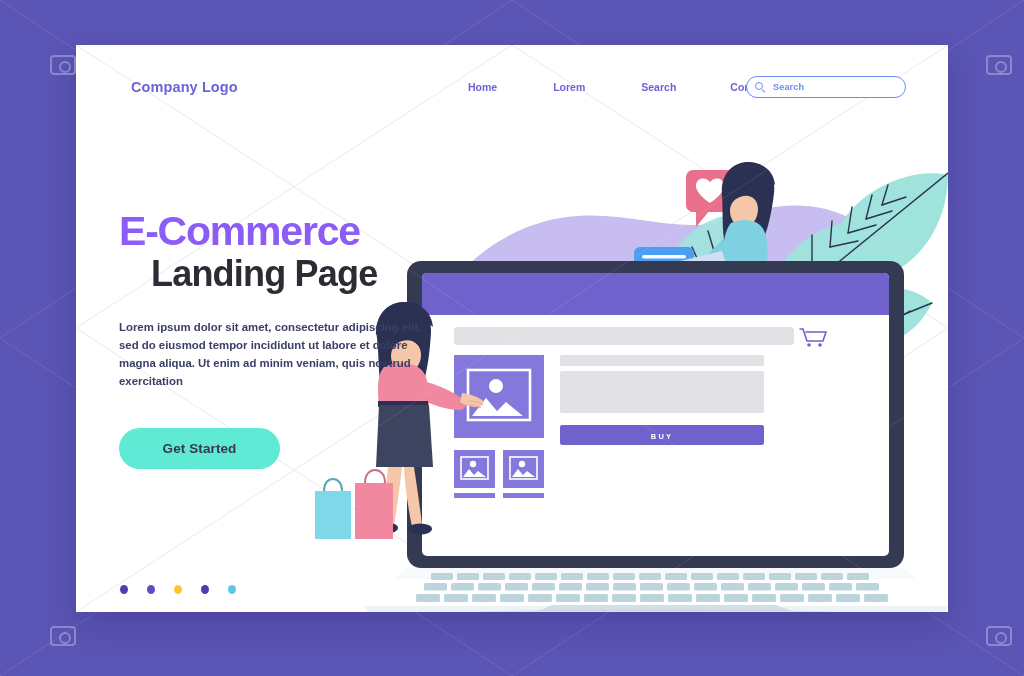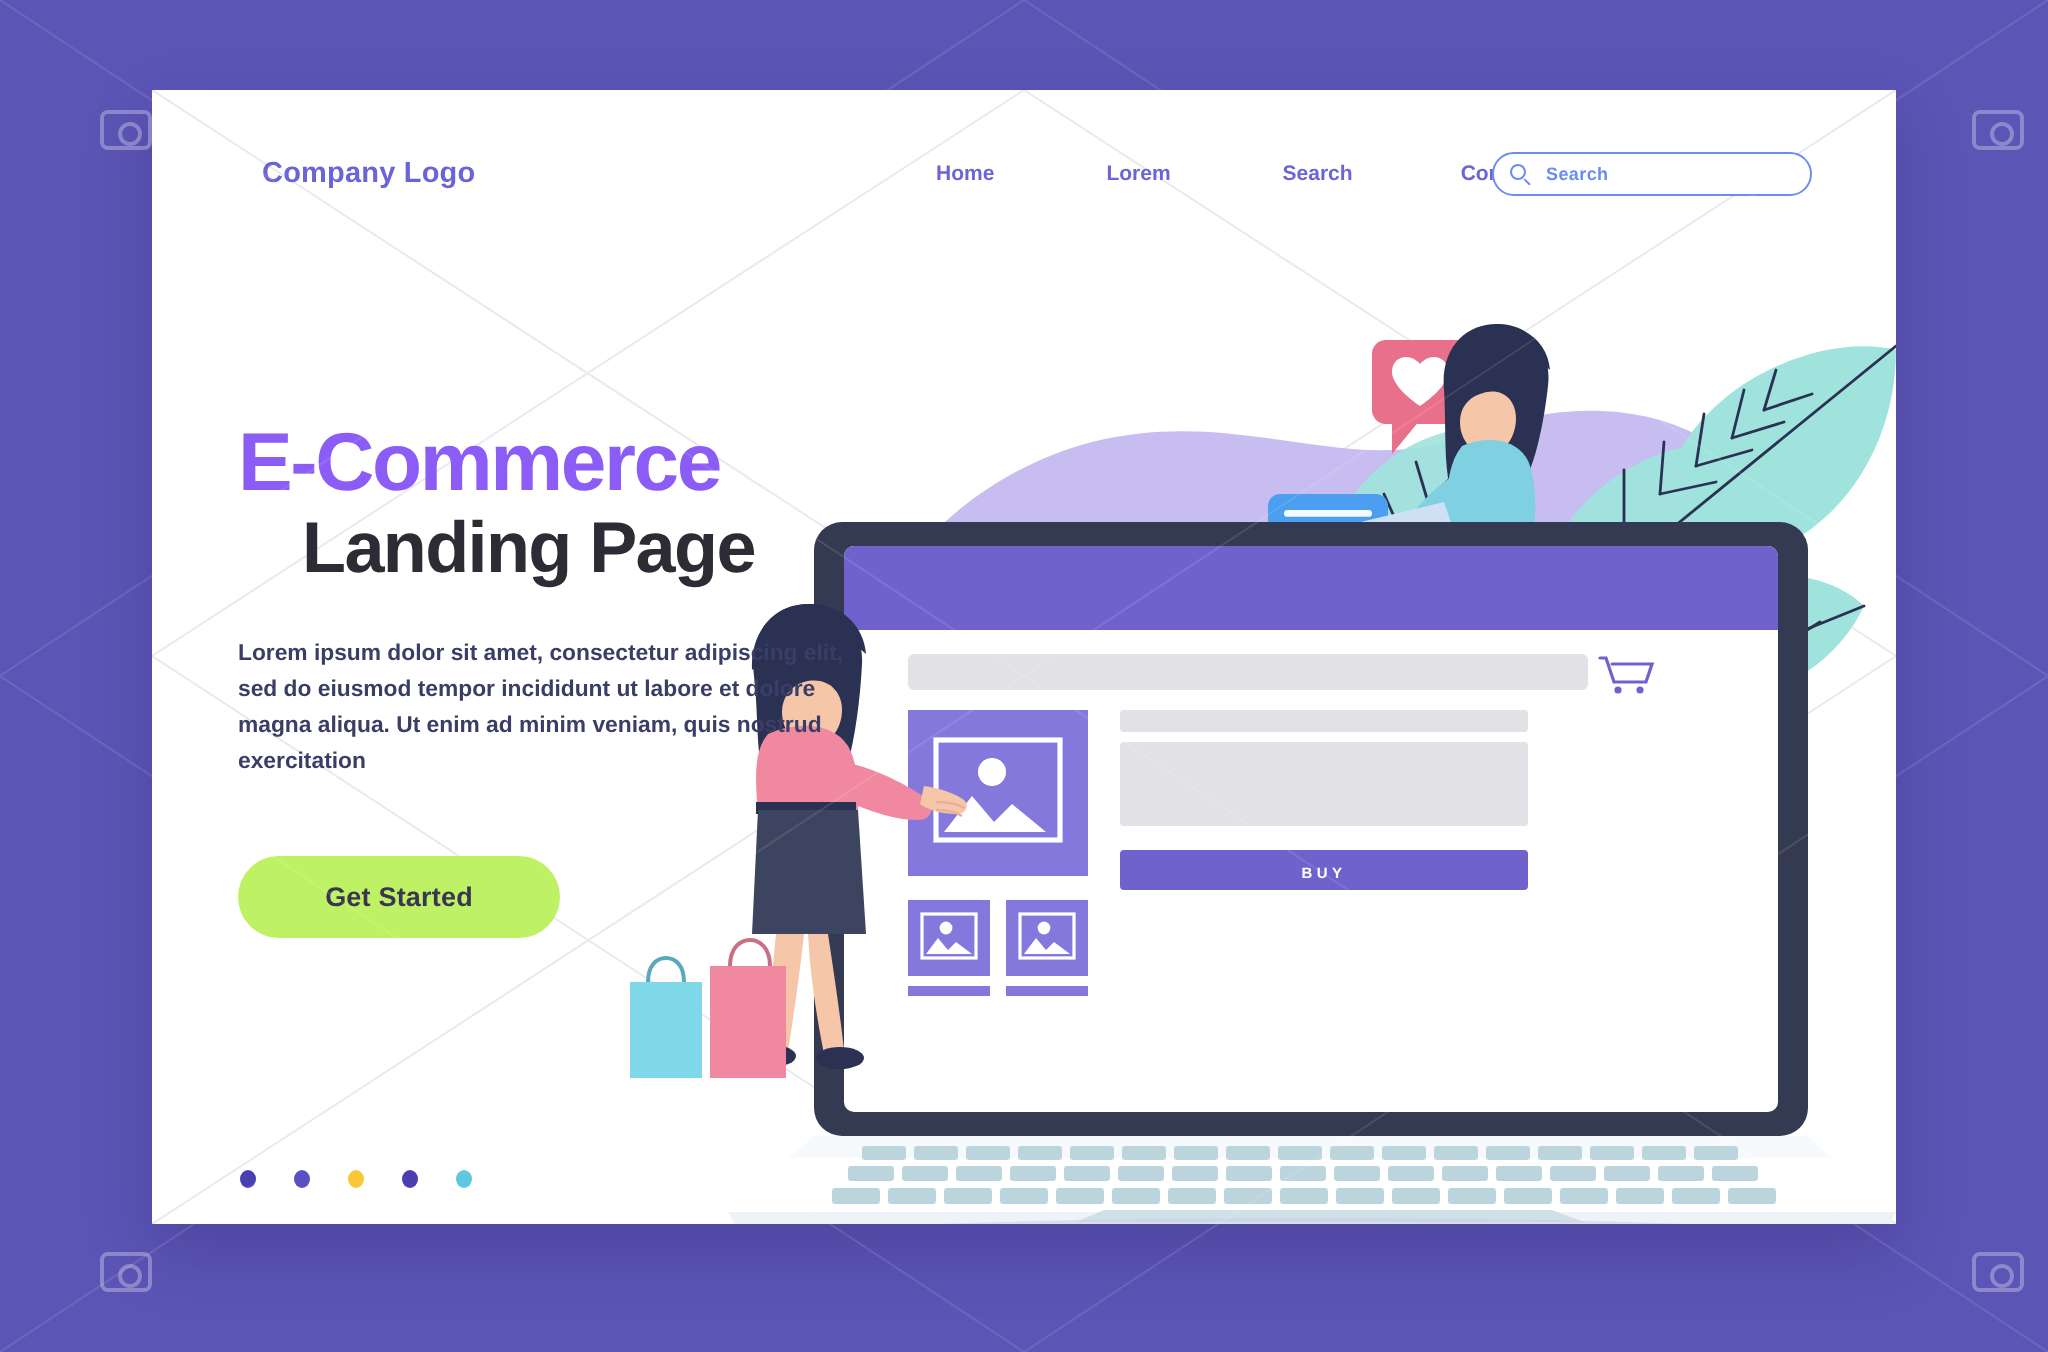--- a/index.html
+++ b/index.html
@@ -166,21 +166,21 @@
     color: #3a3e66;
     line-height: 1.58;
     width: 318px;
   }
   .cta {
     margin-top: 38px;
     width: 161px;
     height: 41px;
     border: none;
     border-radius: 21px;
-    background: #bef264;
+    background: #5eead4;
     color: #3a3550;
     font-family: "Liberation Sans", sans-serif;
     font-size: 13.5px;
     font-weight: 700;
     letter-spacing: .1px;
     cursor: pointer;
     display: block;
   }
 
   

